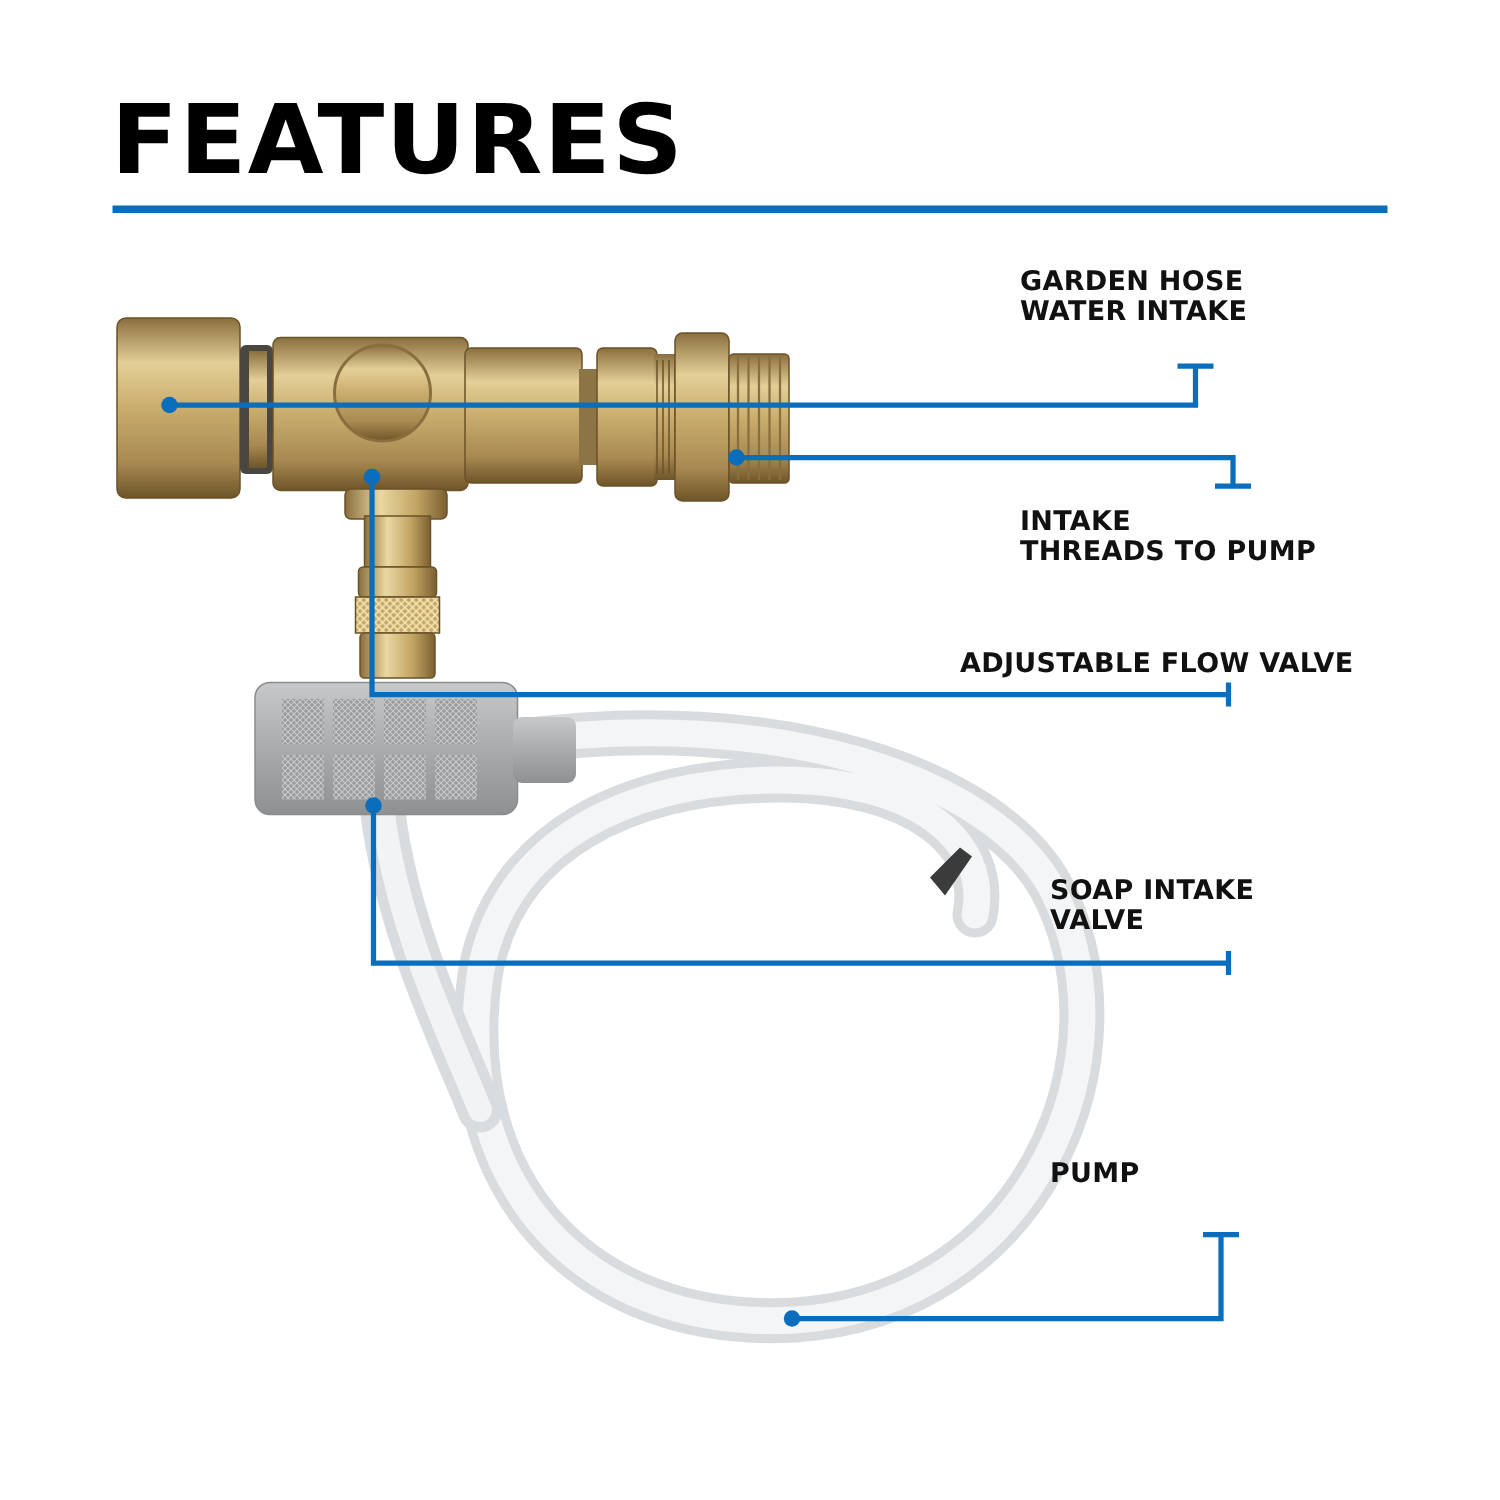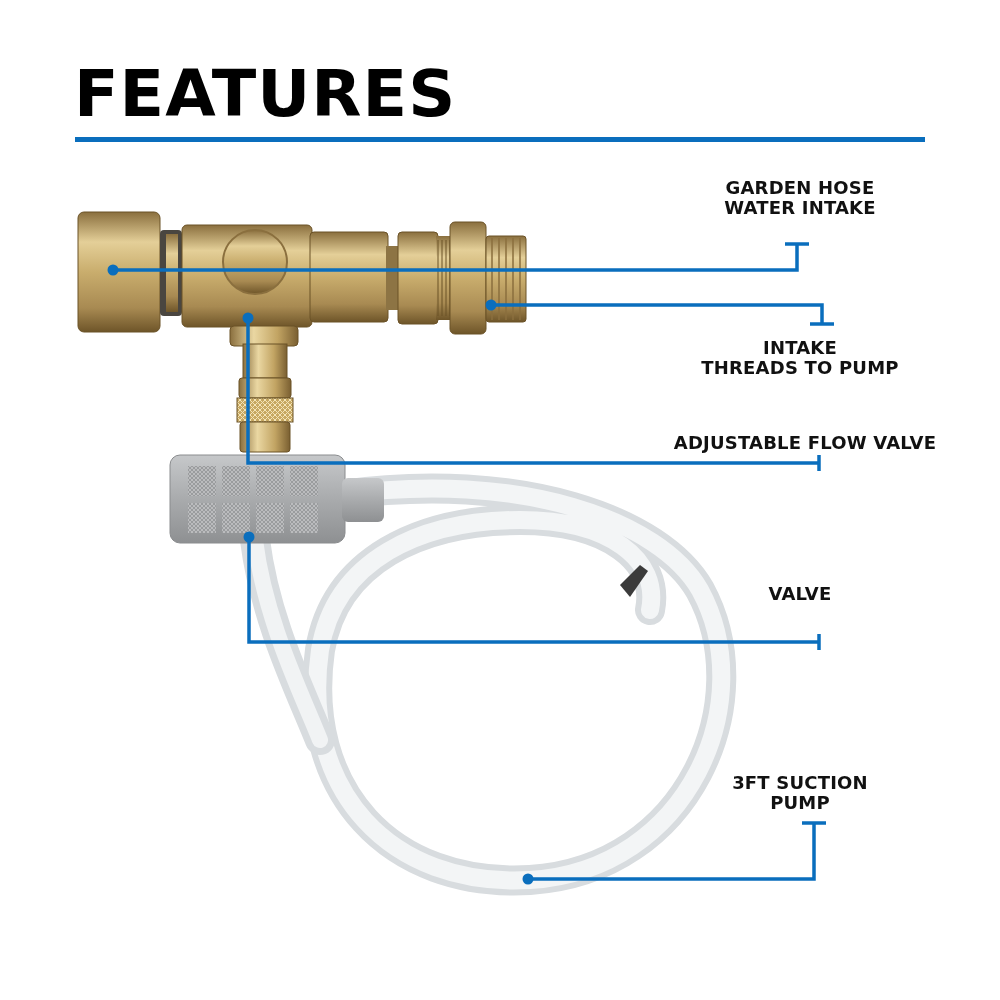--- a/index.html
+++ b/index.html
@@ -1,19 +1,19 @@
 <!DOCTYPE html>
 <html><head>
 <meta charset="utf-8">
 <style>
   html, body { margin:0; padding:0; background:#ffffff; }
   body { width:1000px; height:1000px; position:relative; overflow:hidden; font-family:"DejaVu Sans", sans-serif; }
   .title { position:absolute; left:74px; top:62px; font-family:"DejaVu Sans", sans-serif; font-weight:bold; font-size:64px; letter-spacing:1px; color:#000; line-height:1; transform:scaleX(1.02); transform-origin:left; }
   .title-rule { position:absolute; left:75px; top:137px; width:850px; height:5px; }
-  .label { position:absolute; font-family:"DejaVu Sans", sans-serif; font-weight:bold; font-size:18px; line-height:20px; color:#111; text-align:center; letter-spacing:0.2px; }
+  .label { position:absolute; font-family:"DejaVu Sans", sans-serif; font-weight:bold; font-size:18px; line-height:20px; color:#111; text-align:left; letter-spacing:0.2px; }
   svg.art { position:absolute; left:0; top:0; }
 </style>
 </head>
 <body>
 
 <div class="title">FEATURES</div>
 <div class="title-rule" style="background:#0a6ebd;"></div>
 
 <svg class="art" width="1000" height="1000">
   <defs>
@@ -136,19 +136,19 @@
 <div class="label" style="left:680px; top:338px; width:240px;">
   <div>INTAKE</div>
   <div>THREADS TO PUMP</div>
 </div>
 
 <div class="label" style="left:640px; top:433px; width:330px;">
   <div>ADJUSTABLE FLOW VALVE</div>
 </div>
 
 <div class="label" style="left:700px; top:584px; width:200px;">
+  <div>SOAP INTAKE</div>
   <div>VALVE</div>
 </div>
 
 <div class="label" style="left:700px; top:773px; width:200px;">
-  <div>3FT SUCTION</div>
   <div>PUMP</div>
 </div>
 
 </body></html>

